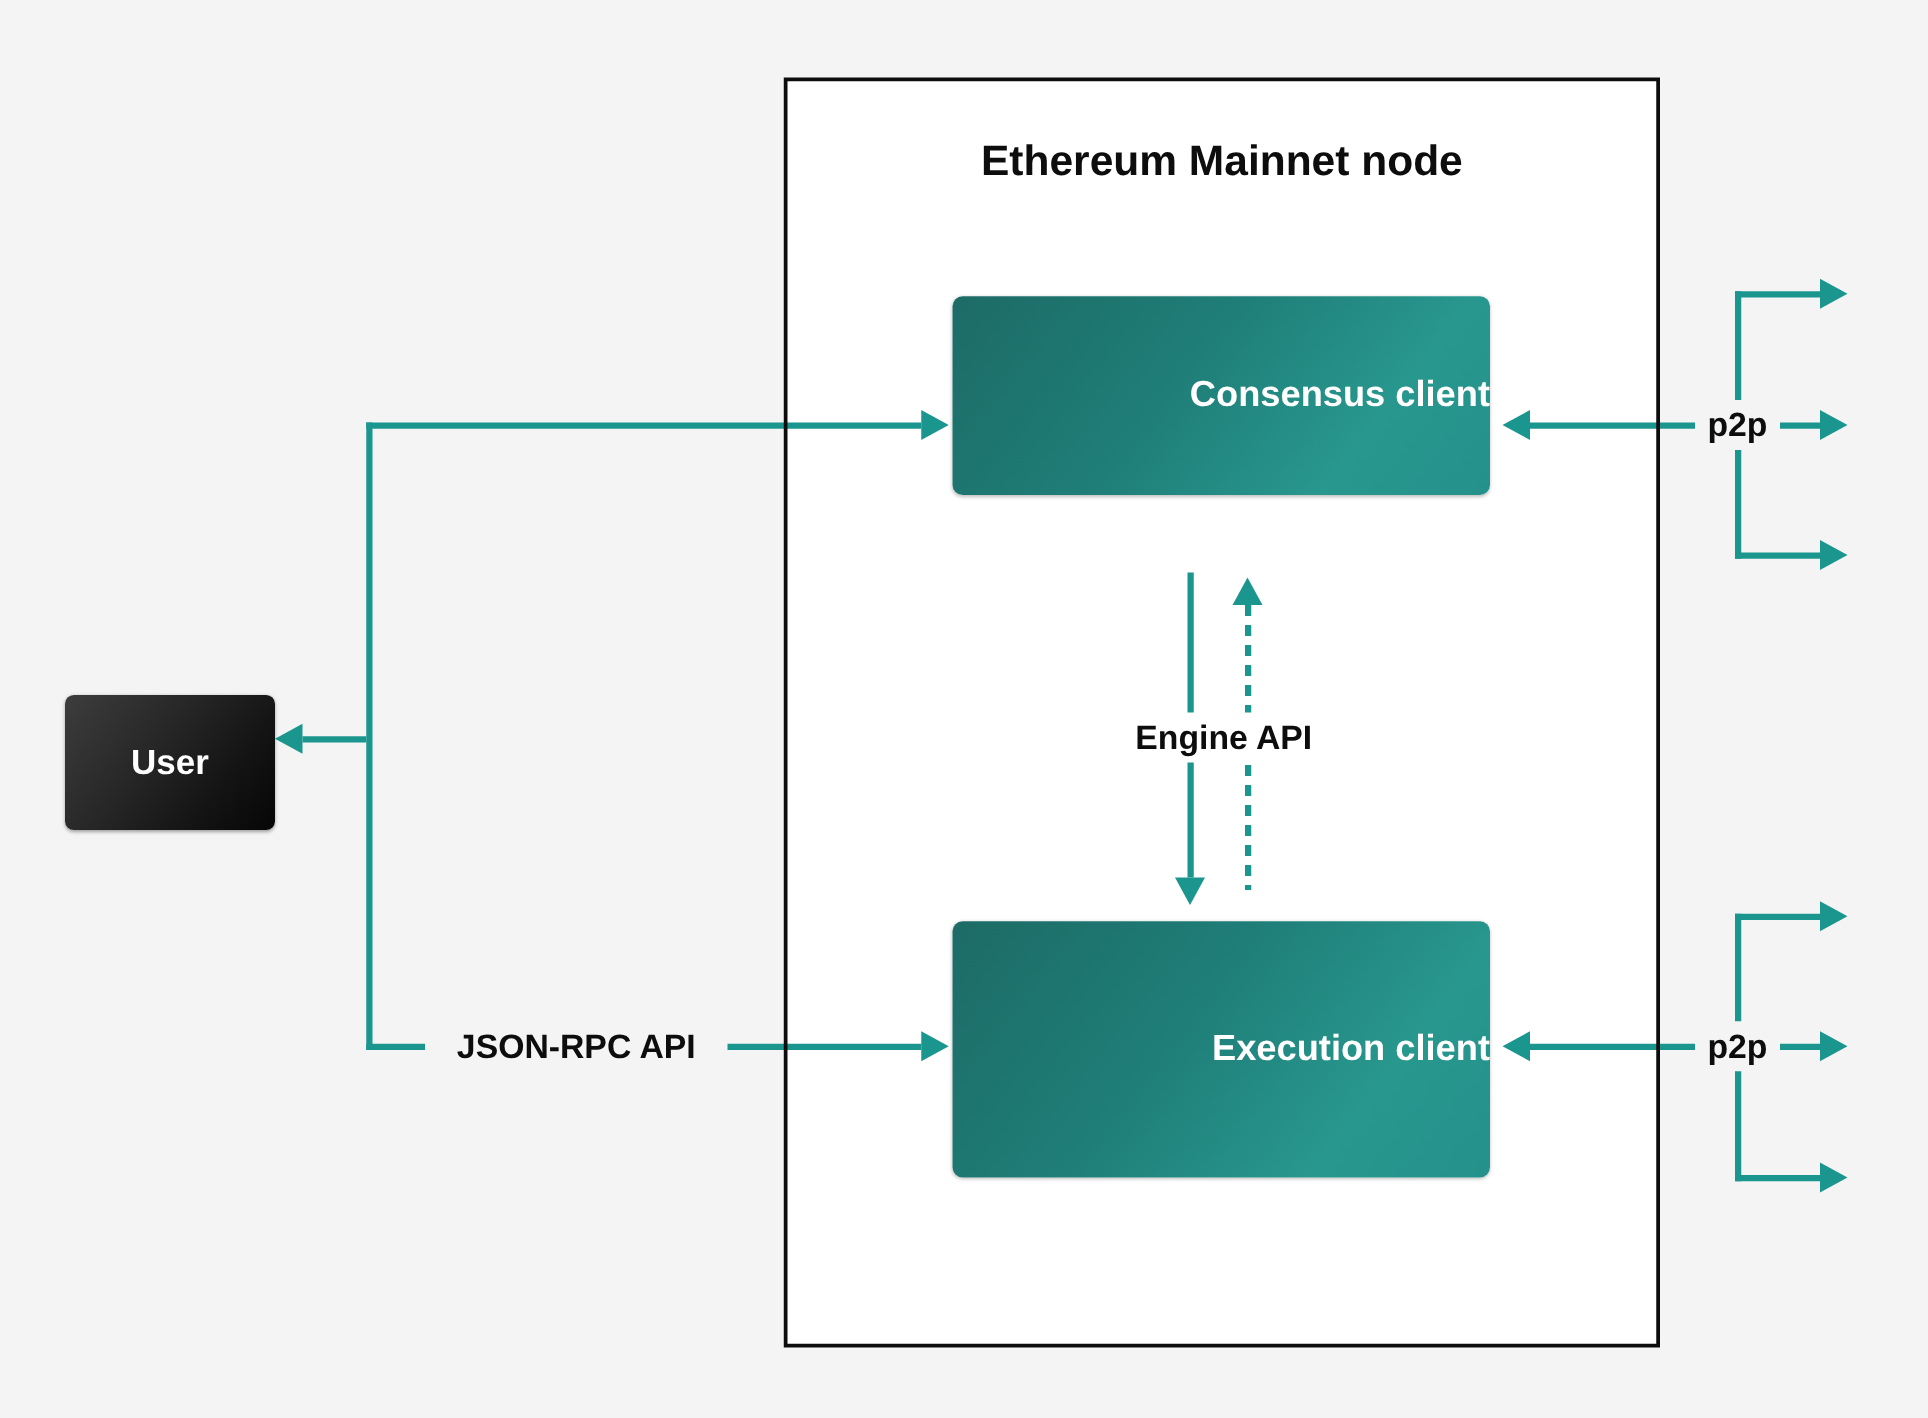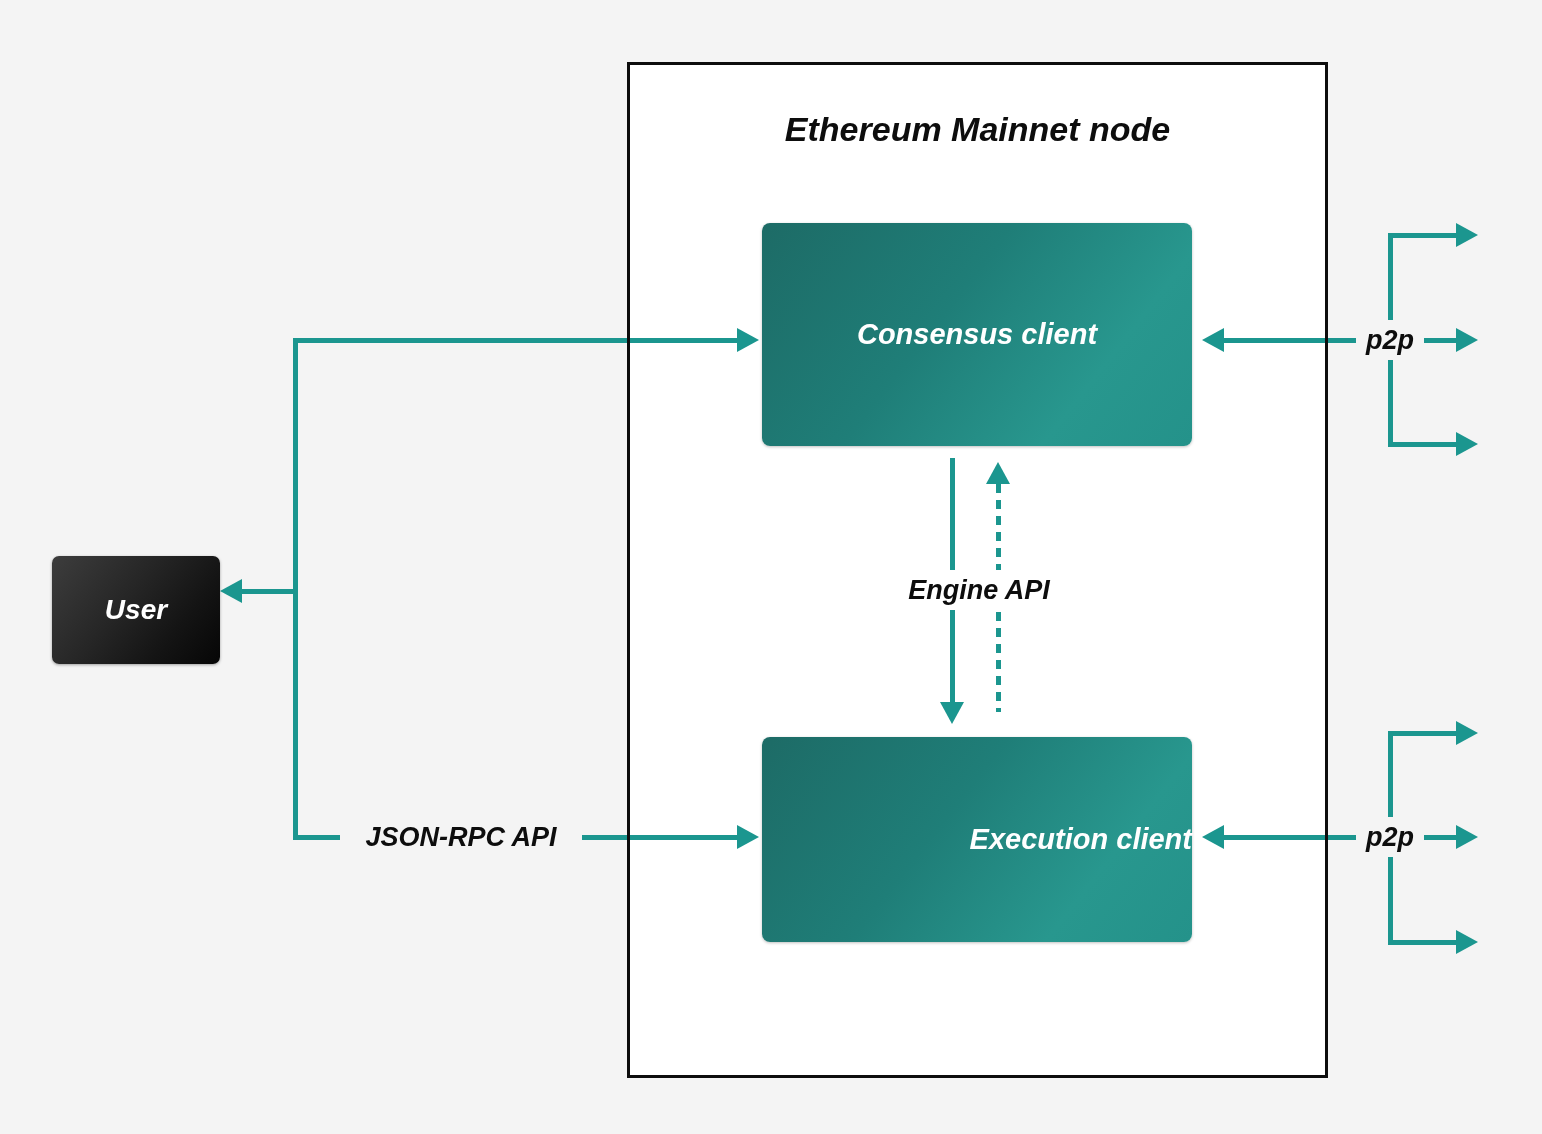--- a/index.html
+++ b/index.html
@@ -1,20 +1,20 @@
 <!DOCTYPE html>
 <html><head>
 <meta charset="utf-8">
 <style>
   :root{
     --teal:#1b968f;
     --ink:#0d0d0d;
     --page-bg:#f4f4f4;
   }
-  *{margin:0;padding:0;box-sizing:border-box;font-style:italic;}
+  *{margin:0;padding:0;box-sizing:border-box;}
   html,body{background:var(--page-bg);}
   body{font-family:"Liberation Sans", sans-serif;}
   .canvas{
     position:relative;width:1542px;height:1134px;overflow:hidden;
     background:var(--page-bg);
   }
   
   .container-bg{
     position:absolute;left:627px;top:62px;width:701px;height:1016px;
     background:#ffffff;z-index:1;
@@ -28,21 +28,21 @@
     text-align:center;font-size:34px;font-weight:bold;color:var(--ink);
   }
   
   .node{
     position:absolute;z-index:3;border-radius:8px;
     display:flex;align-items:center;justify-content:center;
     color:#ffffff;font-weight:bold;font-size:29px;
     background:linear-gradient(128deg,#1d6b66 0%,#1f7e78 42%,#28978e 75%,#24928a 100%);
     box-shadow:0 1px 3px rgba(0,0,0,0.25);
   }
-  .node-consensus{left:762px;top:223px;width:430px;height:223px;}
+  .node-consensus{left:762px;top:237px;width:430px;height:159px;justify-content:flex-end;}
   .node-execution{left:762px;top:737px;width:430px;height:205px;justify-content:flex-end;}
   .node-user{
     position:absolute;left:52px;top:556px;width:168px;height:108px;z-index:3;
     border-radius:7px;display:flex;align-items:center;justify-content:center;
     color:#ffffff;font-weight:bold;font-size:28px;
     background:linear-gradient(128deg,#3d3d3d 0%,#262626 42%,#141414 72%,#060606 100%);
     box-shadow:0 1px 3px rgba(0,0,0,0.35);
   }
   
   .line{position:absolute;background:var(--teal);z-index:2;}

